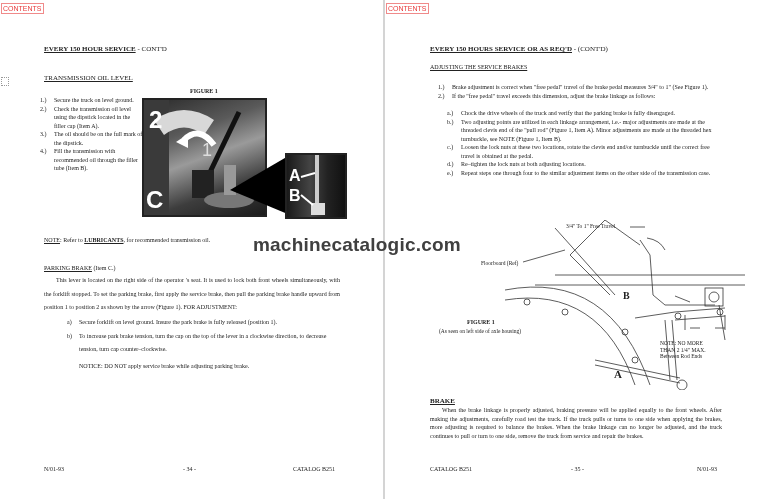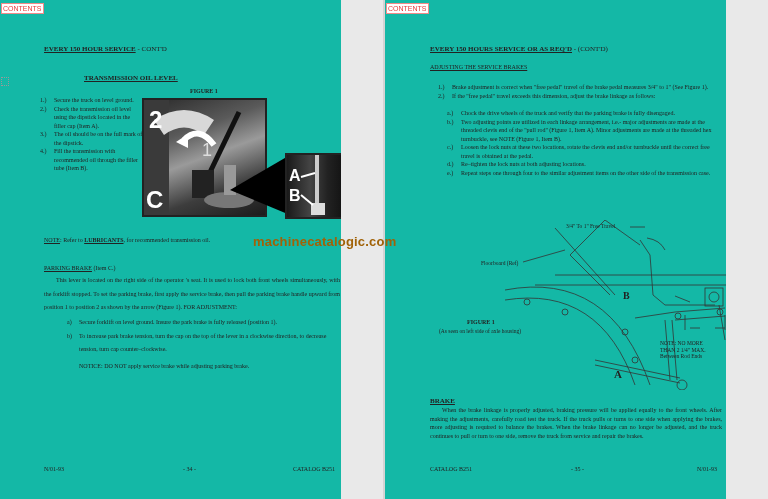--- a/index.html
+++ b/index.html
@@ -1,50 +1,50 @@
 <!DOCTYPE html>
 <html><head>
 <meta charset="utf-8">
 <style>
   html, body { margin:0; padding:0; }
   body { width:768px; height:499px; background:#e9e9e9; position:relative; overflow:hidden;
          font-family:"Liberation Serif","DejaVu Serif",serif; color:#222; }
-  .page { position:absolute; top:0; width:341px; height:499px; background:#14b8a6; overflow:hidden; }
+  .page { position:absolute; top:0; width:383px; height:499px; background:#ffffff; overflow:hidden; }
   .page.left { left:0; }
   .page.right { left:385px; }
   .divider { position:absolute; left:383px; top:0; width:2px; height:499px; background:#d4d4d4; }
   .contents-btn { position:absolute; top:3px; left:1px; font-family:"Liberation Sans",sans-serif;
         font-size:7px; color:#e8393a; border:1px solid #f08a8a; padding:0 1px; line-height:9px; cursor:pointer; background:#fff;}
   .marker { position:absolute; left:1px; top:77px; width:6px; height:7px; border:1px dotted #999; }
   .abs { position:absolute; }
   .h { font-size:7px; font-weight:bold; }
   .u { text-decoration:underline; }
   .t { font-size:6px; line-height:8.5px; }
   .t2 { font-size:6px; line-height:13.6px; }
   .ol { margin:0; padding:0; list-style:none; }
   .ol li { position:relative; padding-left:14px; }
   .ol li .n { position:absolute; left:0; top:0; }
   .foot { position:absolute; top:466px; font-size:6px; }
   .watermark { position:absolute; left:253px; top:234px; font-family:"Liberation Sans",sans-serif;
-        font-weight:bold; font-size:13px; color:#a16207; z-index:10; letter-spacing:0.2px; }
+        font-weight:bold; font-size:19px; color:#404040; z-index:10; letter-spacing:0.2px; }
   .photo { position:absolute; background:#111; border:2px solid #222; overflow:hidden; }
   .bigl { position:absolute; font-family:"Liberation Sans",sans-serif; font-weight:bold; color:#fff; }
 </style>
 </head>
 <body>
 
 <div class="page left">
   <div class="contents-btn">CONTENTS</div>
   <div class="marker"></div>
 
   <div class="abs h" style="left:44px;top:45px;">
     <span class="u">EVERY 150 HOUR SERVICE</span><span style="font-weight:normal"> - CONT'D</span>
   </div>
 
-  <div class="abs h u" style="left:44px;top:74px;font-weight:bold;margin-left:40px;">TRANSMISSION OIL LEVEL</div>
+  <div class="abs h u" style="left:44px;top:74px;font-weight:normal;">TRANSMISSION OIL LEVEL</div>
 
   <ul class="ol t abs" style="left:40px;top:96px;width:103px;">
     <li><span class="n">1.)</span><span>Secure the truck on level ground.</span></li>
     <li><span class="n">2.)</span><span>Check the transmission oil level using the dipstick located in the filler cap (Item A).</span></li>
     <li><span class="n">3.)</span><span>The oil should be on the full mark of the dipstick.</span></li>
     <li><span class="n">4.)</span><span>Fill the transmission with recommended oil through the filler tube (Item B).</span></li>
   </ul>
 
   <div class="abs h" style="left:190px;top:88px;font-size:6px;">FIGURE 1</div>
 

